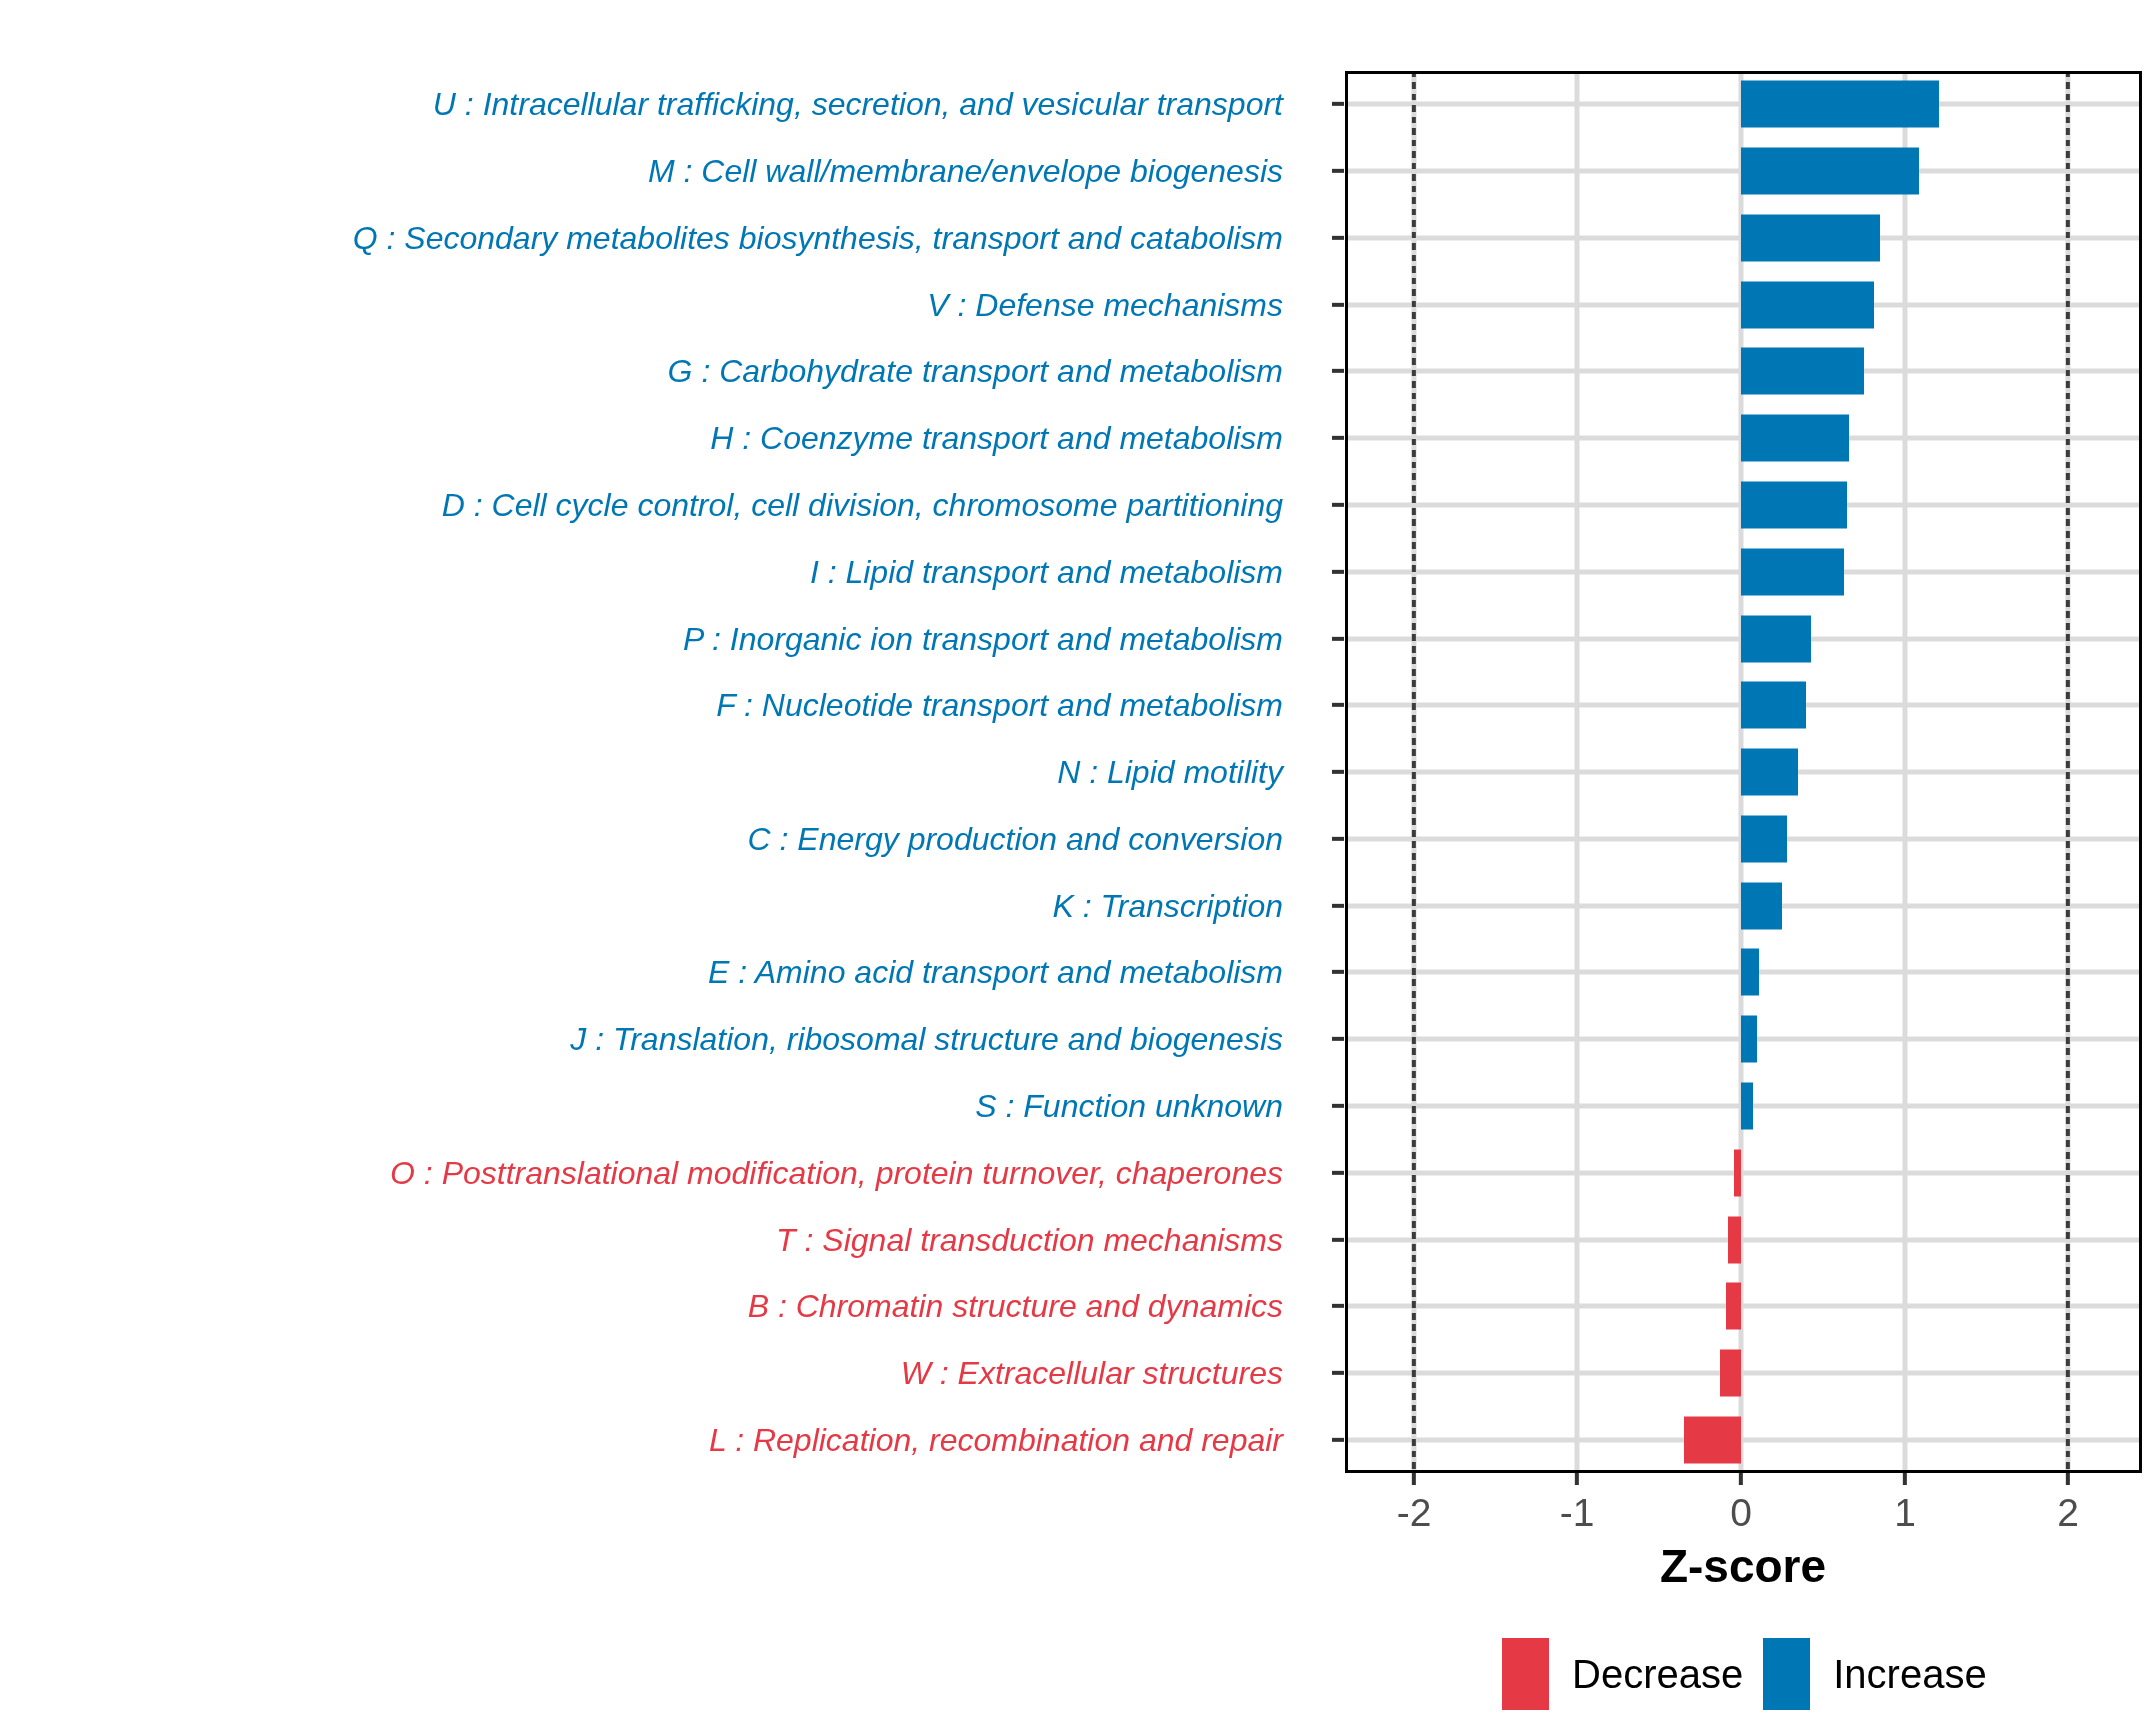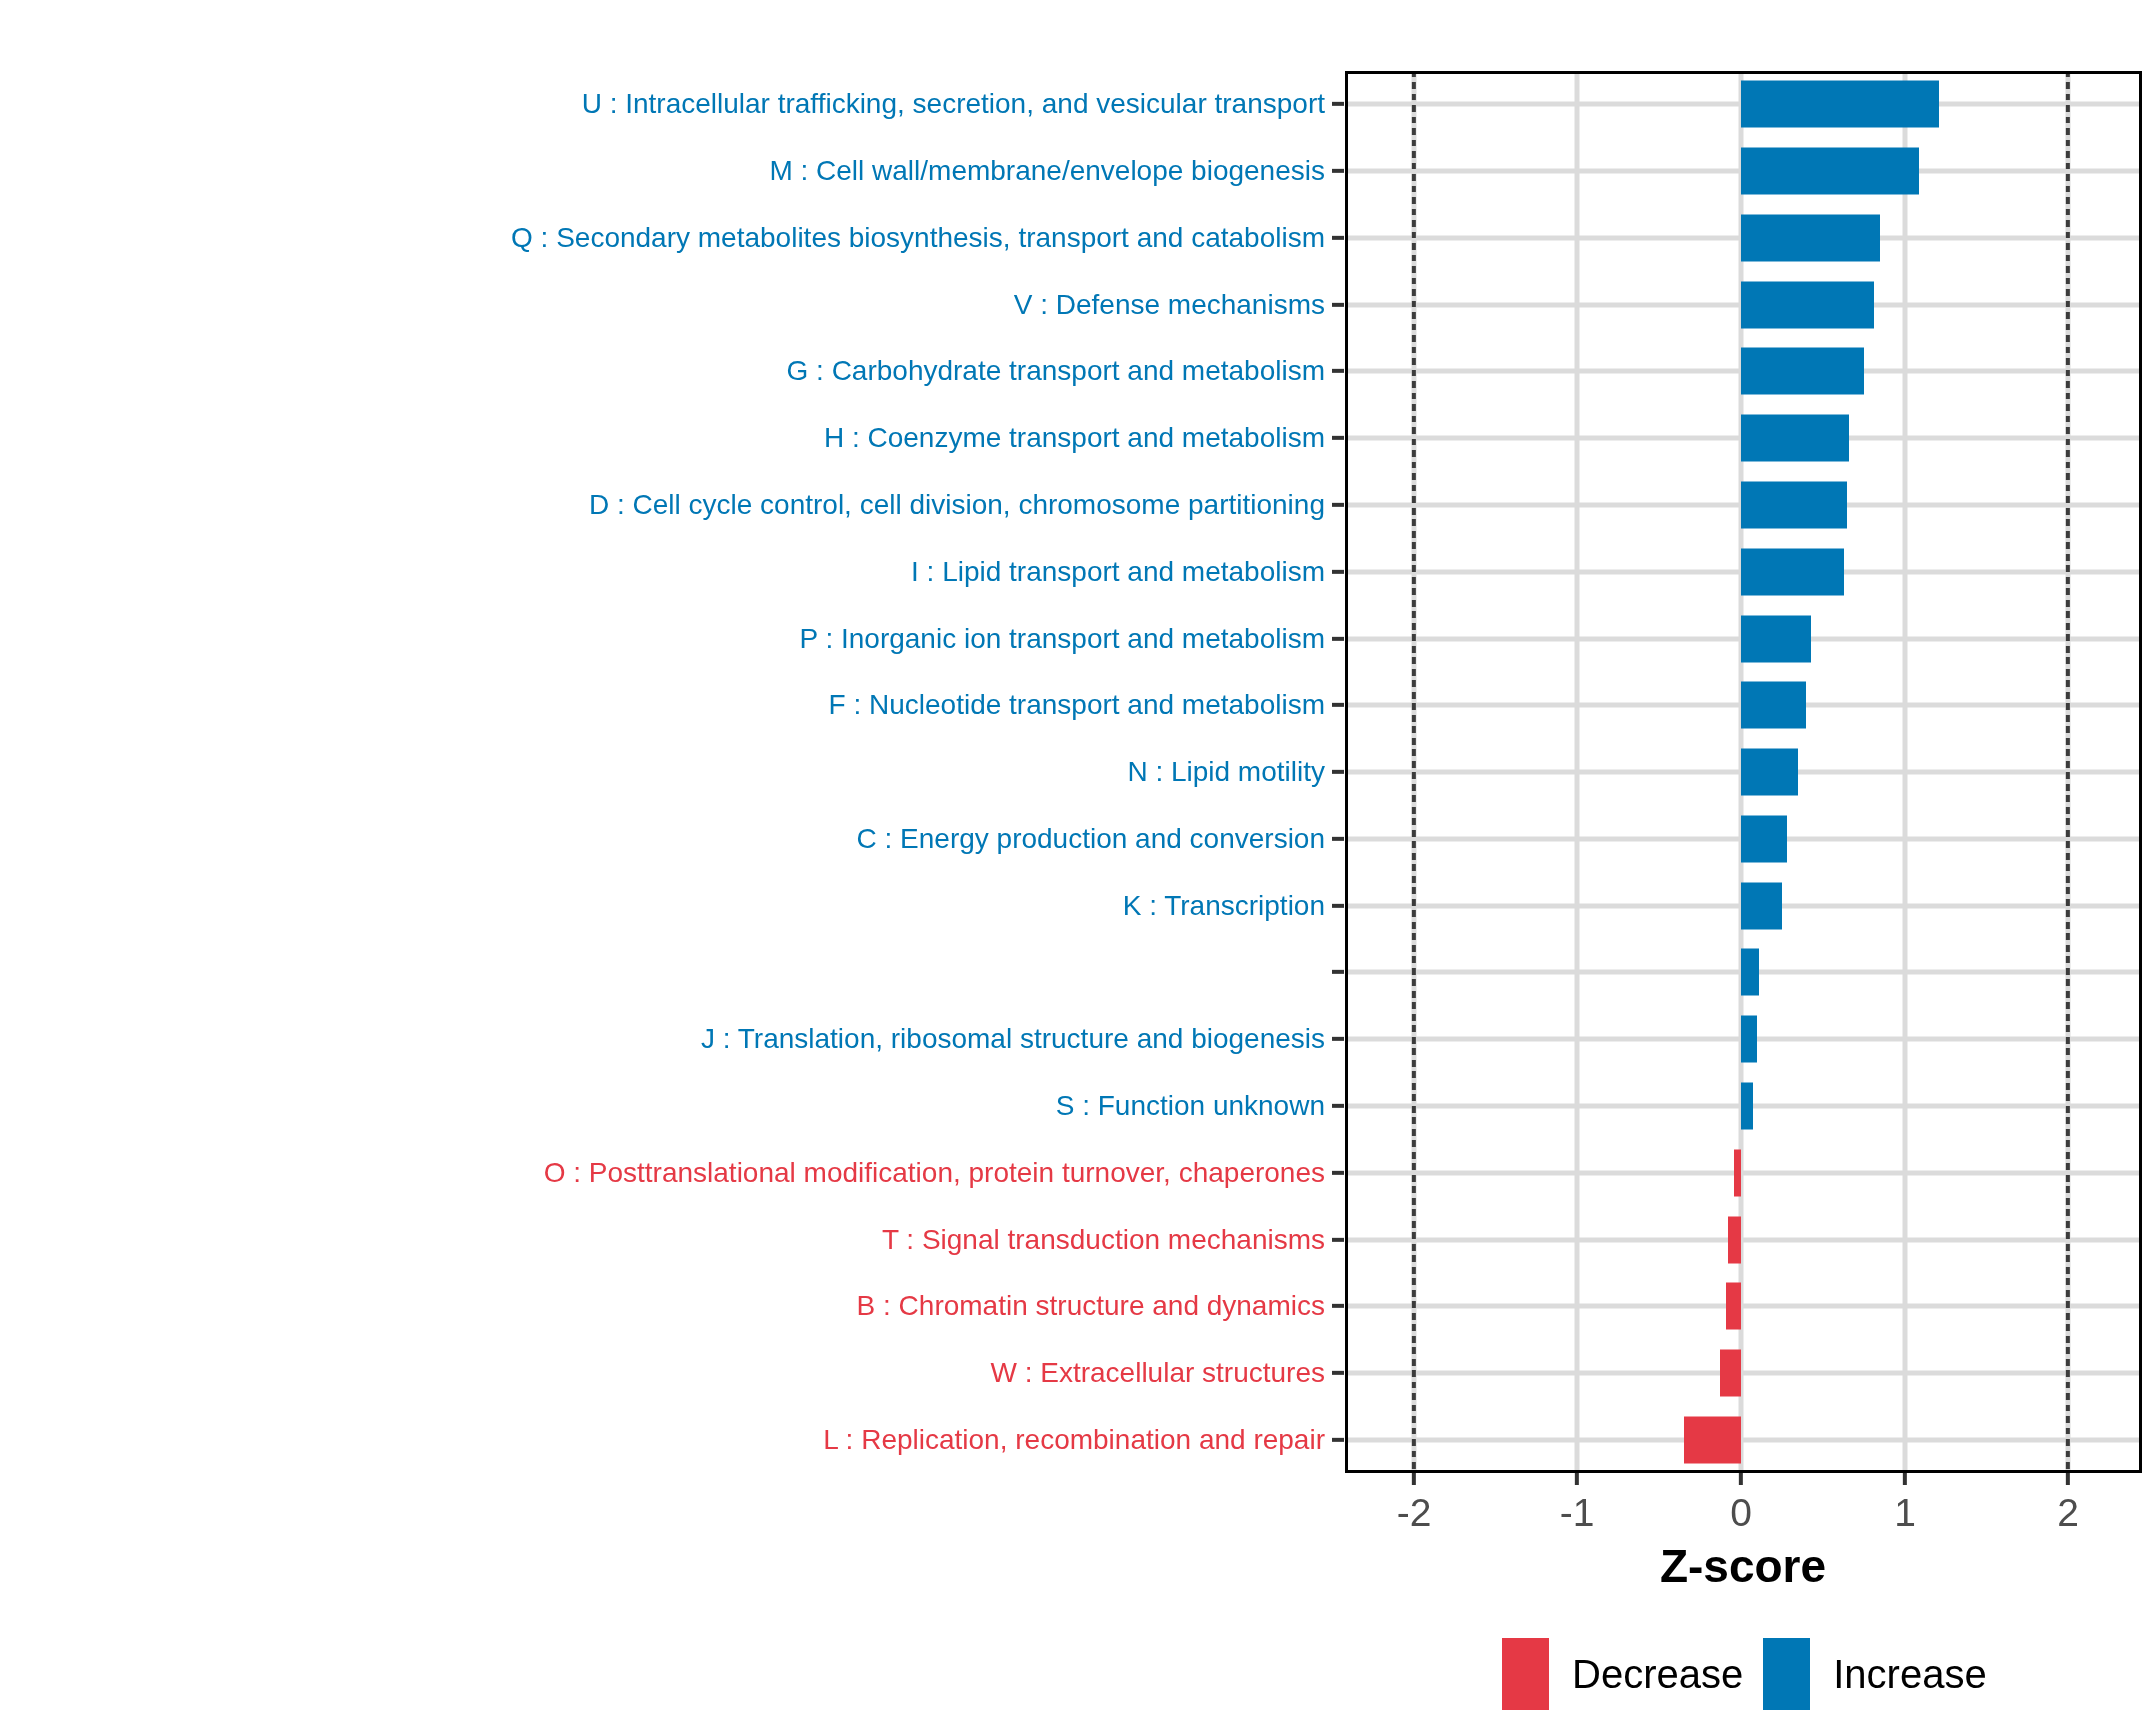--- a/index.html
+++ b/index.html
@@ -12,25 +12,26 @@
   }
   #figure {
     position: relative;
     width: 2151px;
     height: 1721px;
     background: #ffffff;
     overflow: hidden;
   }
   .cat-label {
     position: absolute;
-    right: 826px;            
-    transform: translateY(-50%);
-    white-space: nowrap;
-    font-size: 28px;
-    line-height: 1;
+    right: 868px;            
+    transform: translateY(-50%);
+    white-space: nowrap;
+    font-size: 32px;
+    line-height: 1;
+    font-style: italic;
   }
   .y-tick {
     position: absolute;
     width: 11.5px;
     height: 4.3px;
     background: #333333;
     transform: translateY(-50%);
   }
   .h-grid {
     position: absolute;
@@ -192,20 +193,21 @@
     <div class="bar" style="left: 1741px; top: 772px; width: 57px; background: rgb(0, 119, 181);"></div>
     <div class="cat-label" style="top: 772px; color: rgb(0, 119, 181);">N : Lipid motility</div>
     <div class="y-tick" style="left: 1332px; top: 772px; background: rgb(51, 51, 51);"></div>
     <div class="bar" style="left: 1741px; top: 839px; width: 46px; background: rgb(0, 119, 181);"></div>
     <div class="cat-label" style="top: 839px; color: rgb(0, 119, 181);">C : Energy production and conversion</div>
     <div class="y-tick" style="left: 1332px; top: 839px; background: rgb(51, 51, 51);"></div>
     <div class="bar" style="left: 1741px; top: 906px; width: 41px; background: rgb(0, 119, 181);"></div>
     <div class="cat-label" style="top: 906px; color: rgb(0, 119, 181);">K : Transcription</div>
     <div class="y-tick" style="left: 1332px; top: 906px; background: rgb(51, 51, 51);"></div>
     <div class="bar" style="left: 1741px; top: 972px; width: 18px; background: rgb(0, 119, 181);"></div>
+    <div class="cat-label" style="top: 972px; color: rgb(0, 119, 181);">E : Amino acid transport and metabolism</div>
     <div class="y-tick" style="left: 1332px; top: 972px; background: rgb(51, 51, 51);"></div>
     <div class="bar" style="left: 1741px; top: 1039px; width: 16.4px; background: rgb(0, 119, 181);"></div>
     <div class="cat-label" style="top: 1039px; color: rgb(0, 119, 181);">J : Translation, ribosomal structure and biogenesis</div>
     <div class="y-tick" style="left: 1332px; top: 1039px; background: rgb(51, 51, 51);"></div>
     <div class="bar" style="left: 1741px; top: 1106px; width: 11.5px; background: rgb(0, 119, 181);"></div>
     <div class="cat-label" style="top: 1106px; color: rgb(0, 119, 181);">S : Function unknown</div>
     <div class="y-tick" style="left: 1332px; top: 1106px; background: rgb(51, 51, 51);"></div>
     <div class="bar" style="left: 1734px; top: 1173px; width: 6.5px; background: rgb(229, 57, 69);"></div>
     <div class="cat-label" style="top: 1173px; color: rgb(229, 57, 69);">O : Posttranslational modification, protein turnover, chaperones</div>
     <div class="y-tick" style="left: 1332px; top: 1173px; background: rgb(51, 51, 51);"></div>

